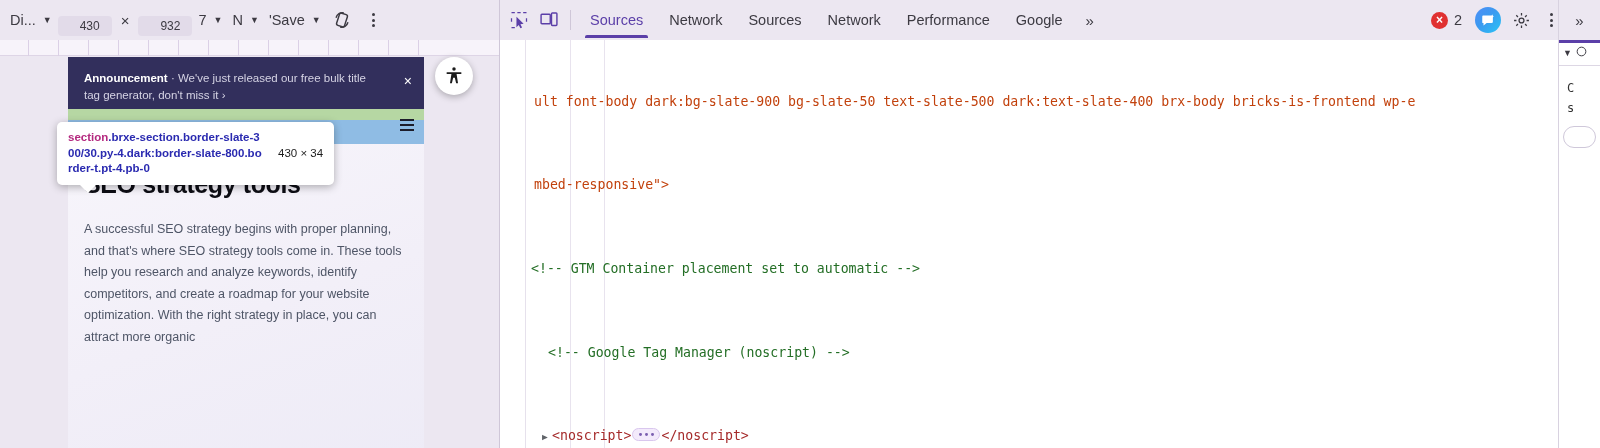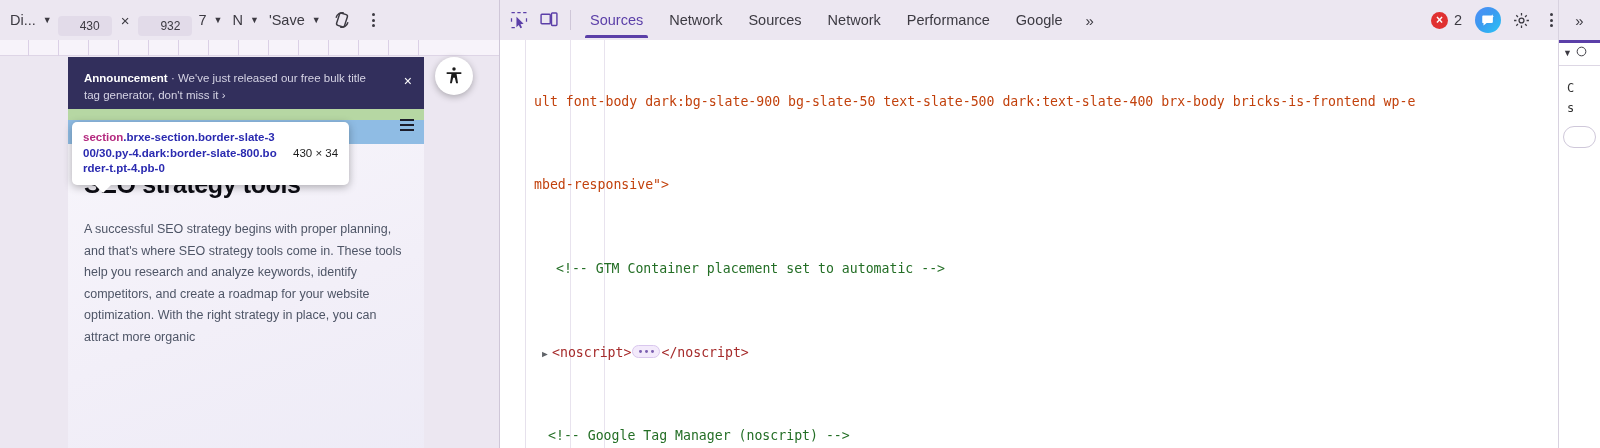--- a/index.html
+++ b/index.html
@@ -98,21 +98,21 @@
   .page-h1 {
     font-size:25px; font-weight:bold; color:#0d0d14;
     letter-spacing:-.4px; margin-bottom:20px;
   }
   .page-p {
     font-size:12.5px; line-height:21.5px; color:#4e5566;
   }
 
   
   .tooltip {
-    position:absolute; left:72px; top:122px; z-index:30;
+    position:absolute; left:57px; top:122px; z-index:30;
     background:#ffffff; border-radius:5px;
     box-shadow:0 2px 8px rgba(0,0,0,.30);
     padding:8px 11px; display:flex; align-items:center; gap:14px;
     max-width:320px;
   }
   .tt-sel {
     font-size:11.5px; font-weight:bold; line-height:15.5px;
     width:196px; word-break:break-all;
   }
   .tt-sel .tag { color:#b4297f; }
@@ -371,25 +371,25 @@
     <div class="dom-wrap">
       <div class="dom-gutter-line"></div>
       <div class="indent-guide" style="left:70px"></div>
       <div class="indent-guide" style="left:104px"></div>
       <div class="dom">
 
         <div class="row" style="margin-top:-11px"><span class="av">ult font-body dark:bg-slate-900 bg-slate-50 text-slate-500 dark:text-slate-400</span> <span class="av">brx-body bricks-is-frontend wp-e</span></div>
 
         <div class="row"><span class="av">mbed-responsive"&gt;</span></div>
 
-        <div class="row" style="padding-left:56px"><span class="cm">&lt;!-- GTM Container placement set to automatic --&gt;</span></div>
+        <div class="row" style="padding-left:31px"><span class="cm">&lt;!-- GTM Container placement set to automatic --&gt;</span></div>
+
+        <div class="row" style="padding-left:48px"><span class="cm">&lt;!-- Google Tag Manager (noscript) --&gt;</span></div>
 
         <div class="row" style="padding-left:42px"><span class="arw">▶</span><span class="tg">&lt;noscript&gt;</span><span class="ell">•••</span><span class="tg">&lt;/noscript&gt;</span></div>
-
-        <div class="row" style="padding-left:48px"><span class="cm">&lt;!-- Google Tag Manager (noscript) --&gt;</span></div>
 
         
 
         
 
         
 
         
 
         

